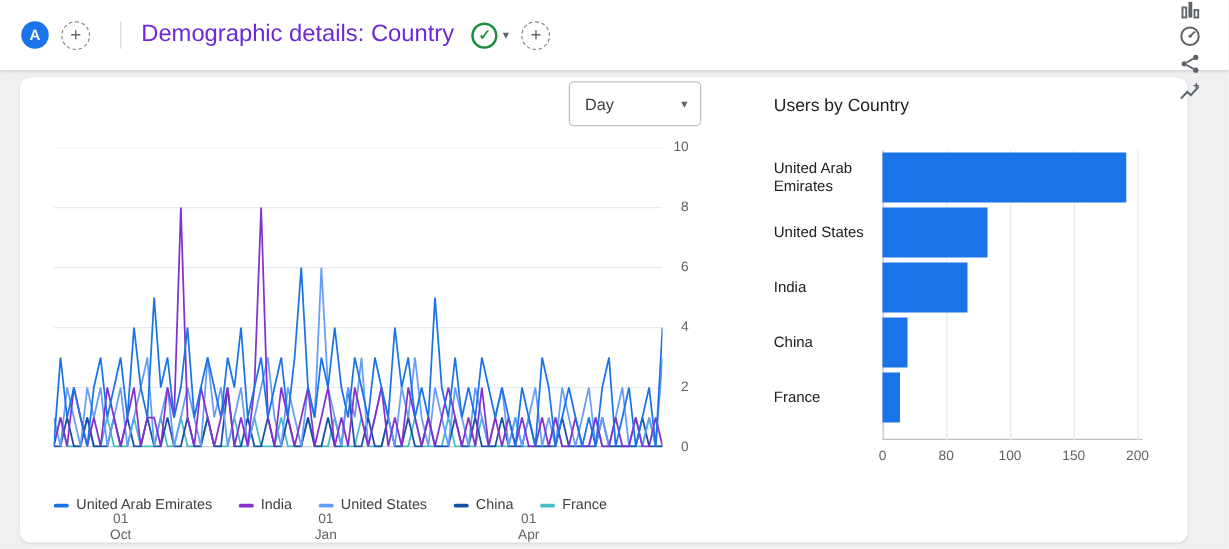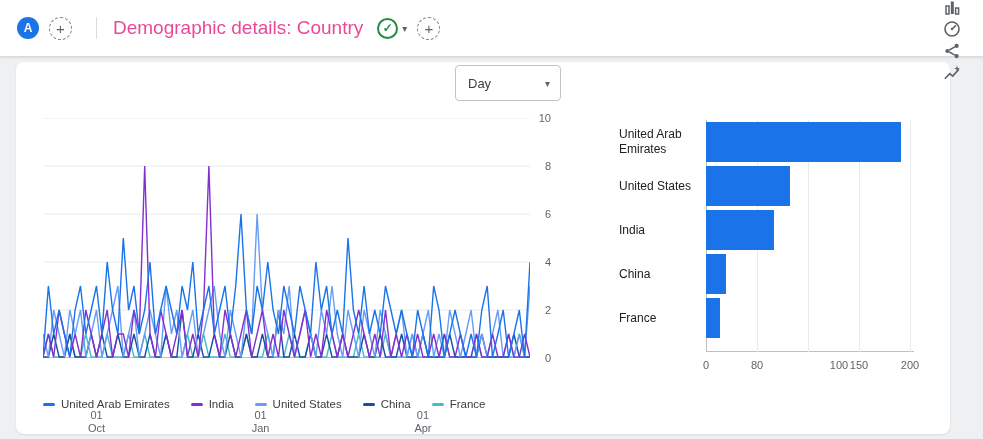--- a/index.html
+++ b/index.html
@@ -22,21 +22,21 @@
     width:22px;height:22px;border-radius:50%;background:#1a73e8;color:#fff;
     font-size:12px;font-weight:700;display:flex;align-items:center;justify-content:center;
     cursor:pointer; flex:none;
   }
   .add-btn{
     width:23px;height:23px;border-radius:50%;border:1px dashed #80868b;color:#5f6368;
     font-size:15px;line-height:1;display:flex;align-items:center;justify-content:center;
     margin-left:10px;background:#fff;cursor:pointer; flex:none;
   }
   .hdivider{ width:1px;height:22px;background:#dadce0;margin:0 16px 0 24px; }
-  .page-title{ font-size:19px; color:#ec4899; white-space:nowrap; }
+  .page-title{ font-size:19px; color:#6d28d9; white-space:nowrap; }
   .check-badge{
     width:21px;height:21px;border-radius:50%;border:2px solid #1e8e3e;color:#1e8e3e;
     font-size:12px;font-weight:700;display:flex;align-items:center;justify-content:center;
     margin-left:14px;cursor:pointer; flex:none;
   }
   .caret{ color:#5f6368;font-size:10px;margin-left:4px;cursor:pointer; }
   .h-right{ display:flex;align-items:center;flex-direction:column; }
   .preset{ font-size:11px;font-weight:700;color:#3c4043;margin-right:8px; }
   .daterange{ font-size:13px;color:#202124;cursor:pointer; }
   .icon-btn{
@@ -208,20 +208,21 @@
       <div class="legend-item">
         <span class="legend-swatch" style="background: rgb(23, 78, 166);"></span>
         <span class="legend-label">China</span>
       </div>
       <div class="legend-item">
         <span class="legend-swatch" style="background: rgb(70, 189, 198);"></span>
         <span class="legend-label">France</span>
       </div>
     </div>
 
+  <div class="card-title rt">Users by Country</div>
   <div class="bar-grid" id="barGrid">
     <div class="bar-axis"></div>
   <div class="v-grid" style="left: 0px; background: rgb(189, 193, 198);"></div>
       <div class="v-grid" style="left: 51px; background: rgb(232, 234, 237);"></div>
       <div class="v-grid" style="left: 102px; background: rgb(232, 234, 237);"></div>
       <div class="v-grid" style="left: 153px; background: rgb(232, 234, 237);"></div>
       <div class="v-grid" style="left: 204px; background: rgb(232, 234, 237);"></div>
     </div>
   <div class="bar-rows" id="barRows">
       <div class="bar-row" style="top: 0px;">
@@ -241,17 +242,17 @@
         <div class="bar" style="width: 20.4px; background: rgb(26, 115, 232);"></div>
       </div>
       <div class="bar-row" style="top: 176px;">
         <div class="bar-label">France</div>
         <div class="bar" style="width: 14.28px; background: rgb(26, 115, 232);"></div>
       </div>
     </div>
   <div class="bar-ticks" id="barTicks">
       <div class="bx-tick" style="left: 0px;">0</div>
       <div class="bx-tick" style="left: 51px;">80</div>
-      <div class="bx-tick" style="left: 102px; margin-left: 31px;">100</div>
+      <div class="bx-tick" style="left: 102px;">100</div>
       <div class="bx-tick" style="left: 153px;">150</div>
       <div class="bx-tick" style="left: 204px;">200</div>
     </div>
 </div>
 
 </body></html>

